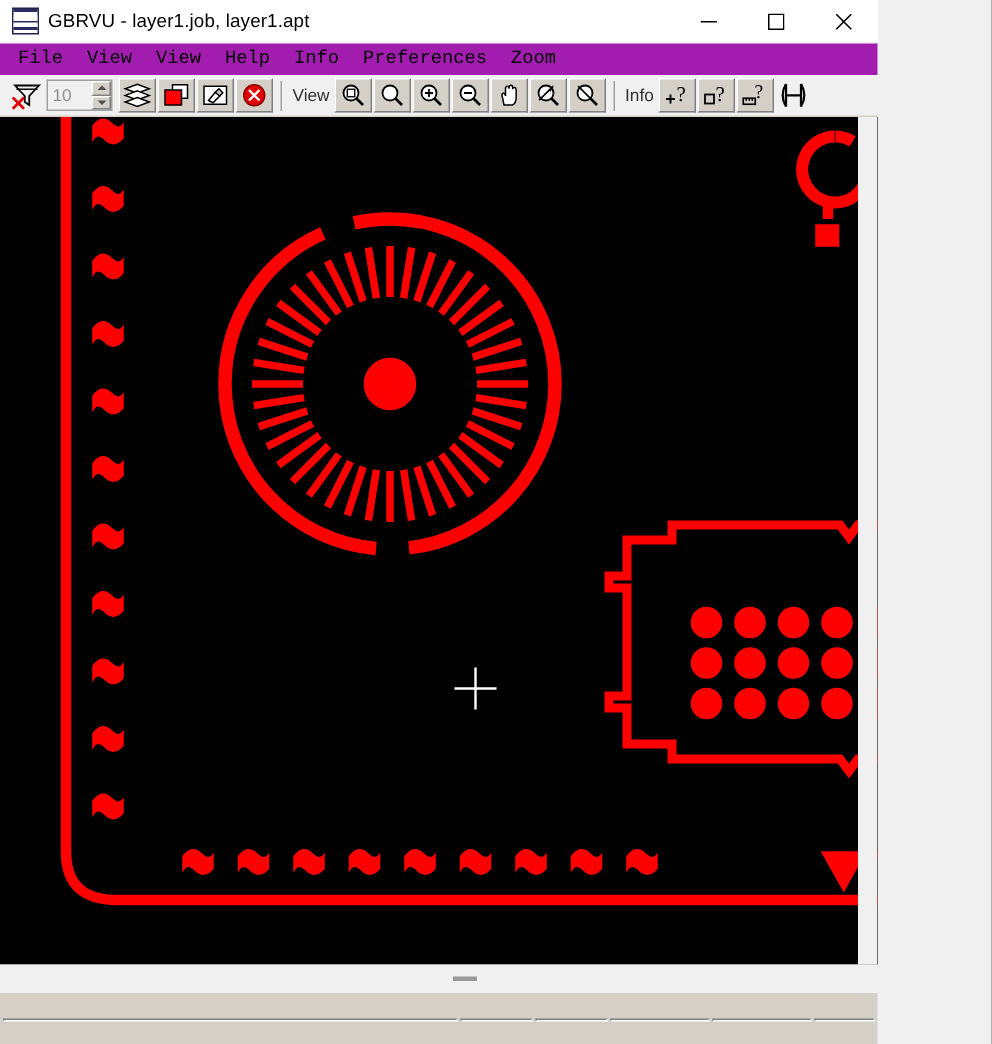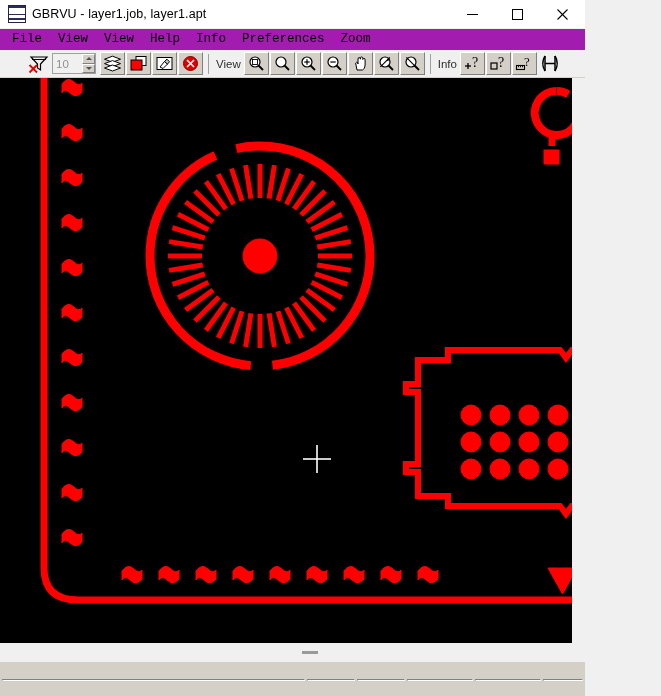--- a/index.html
+++ b/index.html
@@ -82,21 +82,20 @@
   
   .toolbar {
     height: 28px;
     flex: 0 0 28px;
     background: #f0f0f0;
     display: flex;
     align-items: center;
     padding-left: 5px;
     border-bottom: 1px solid #d4d0c8;
     box-sizing: border-box;
-    justify-content: center;
   }
   .tb-btn {
     width: 25px; height: 23px;
     margin-right: 1px;
     background: #d4d0c8;
     border-top: 1px solid #ffffff;
     border-left: 1px solid #ffffff;
     border-right: 1px solid #808080;
     border-bottom: 1px solid #808080;
     box-sizing: border-box;

